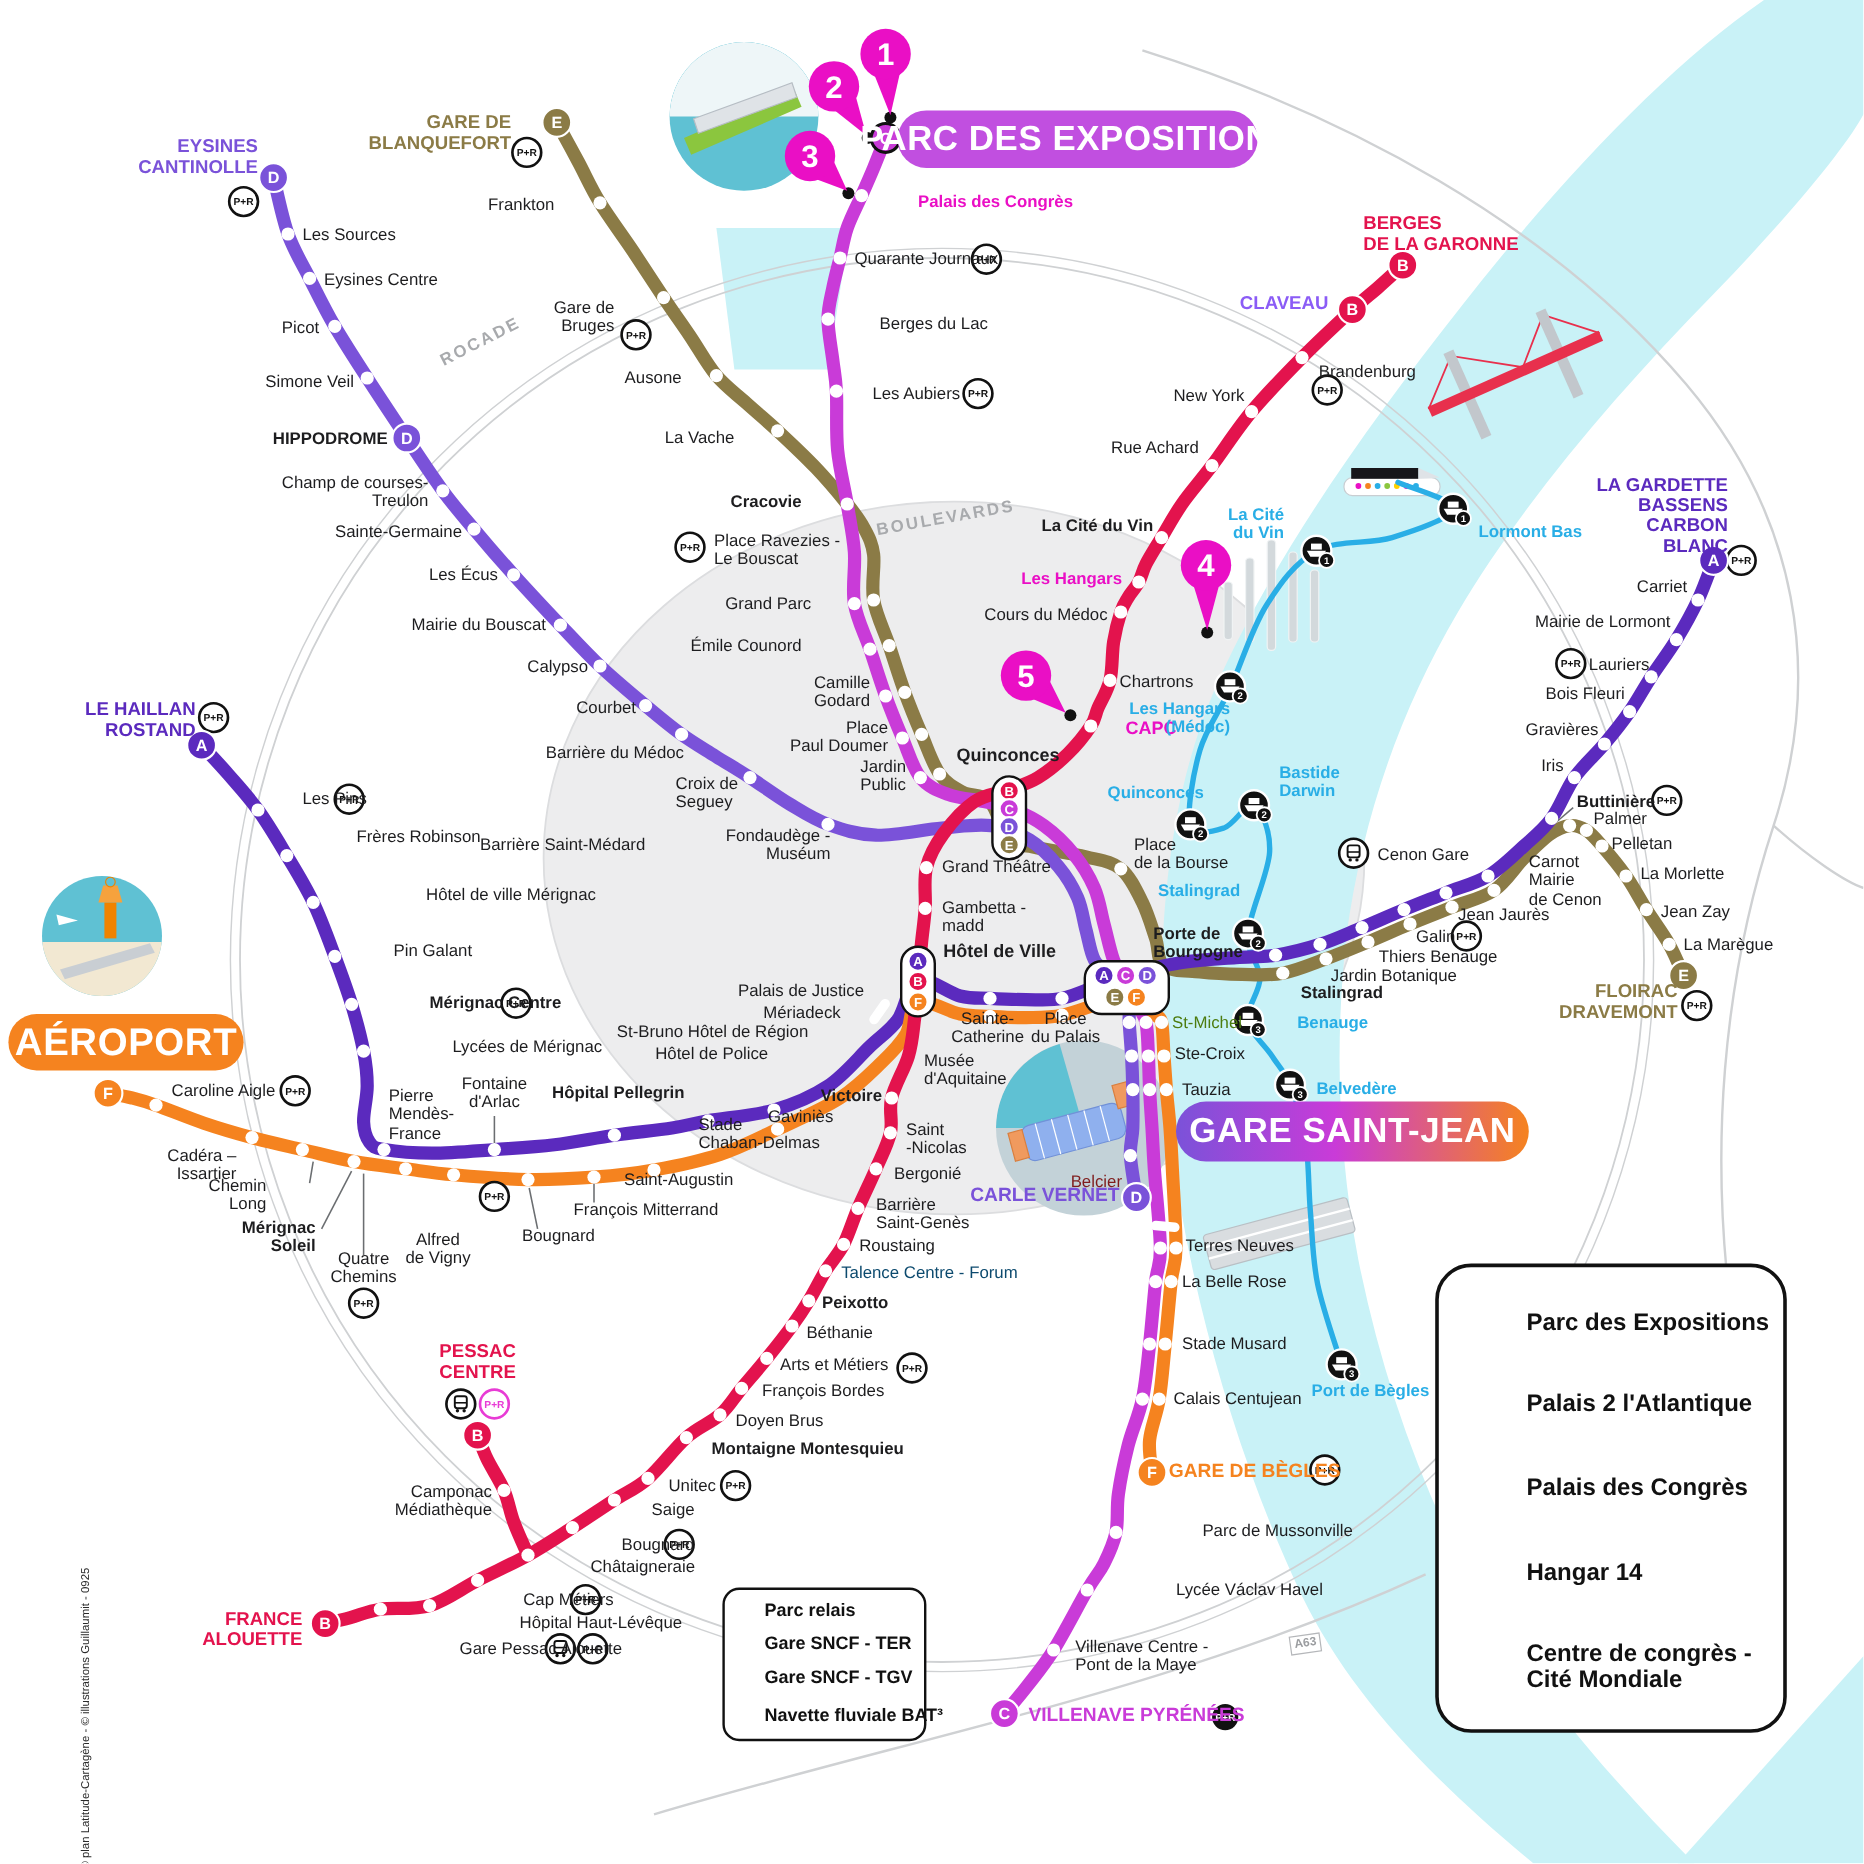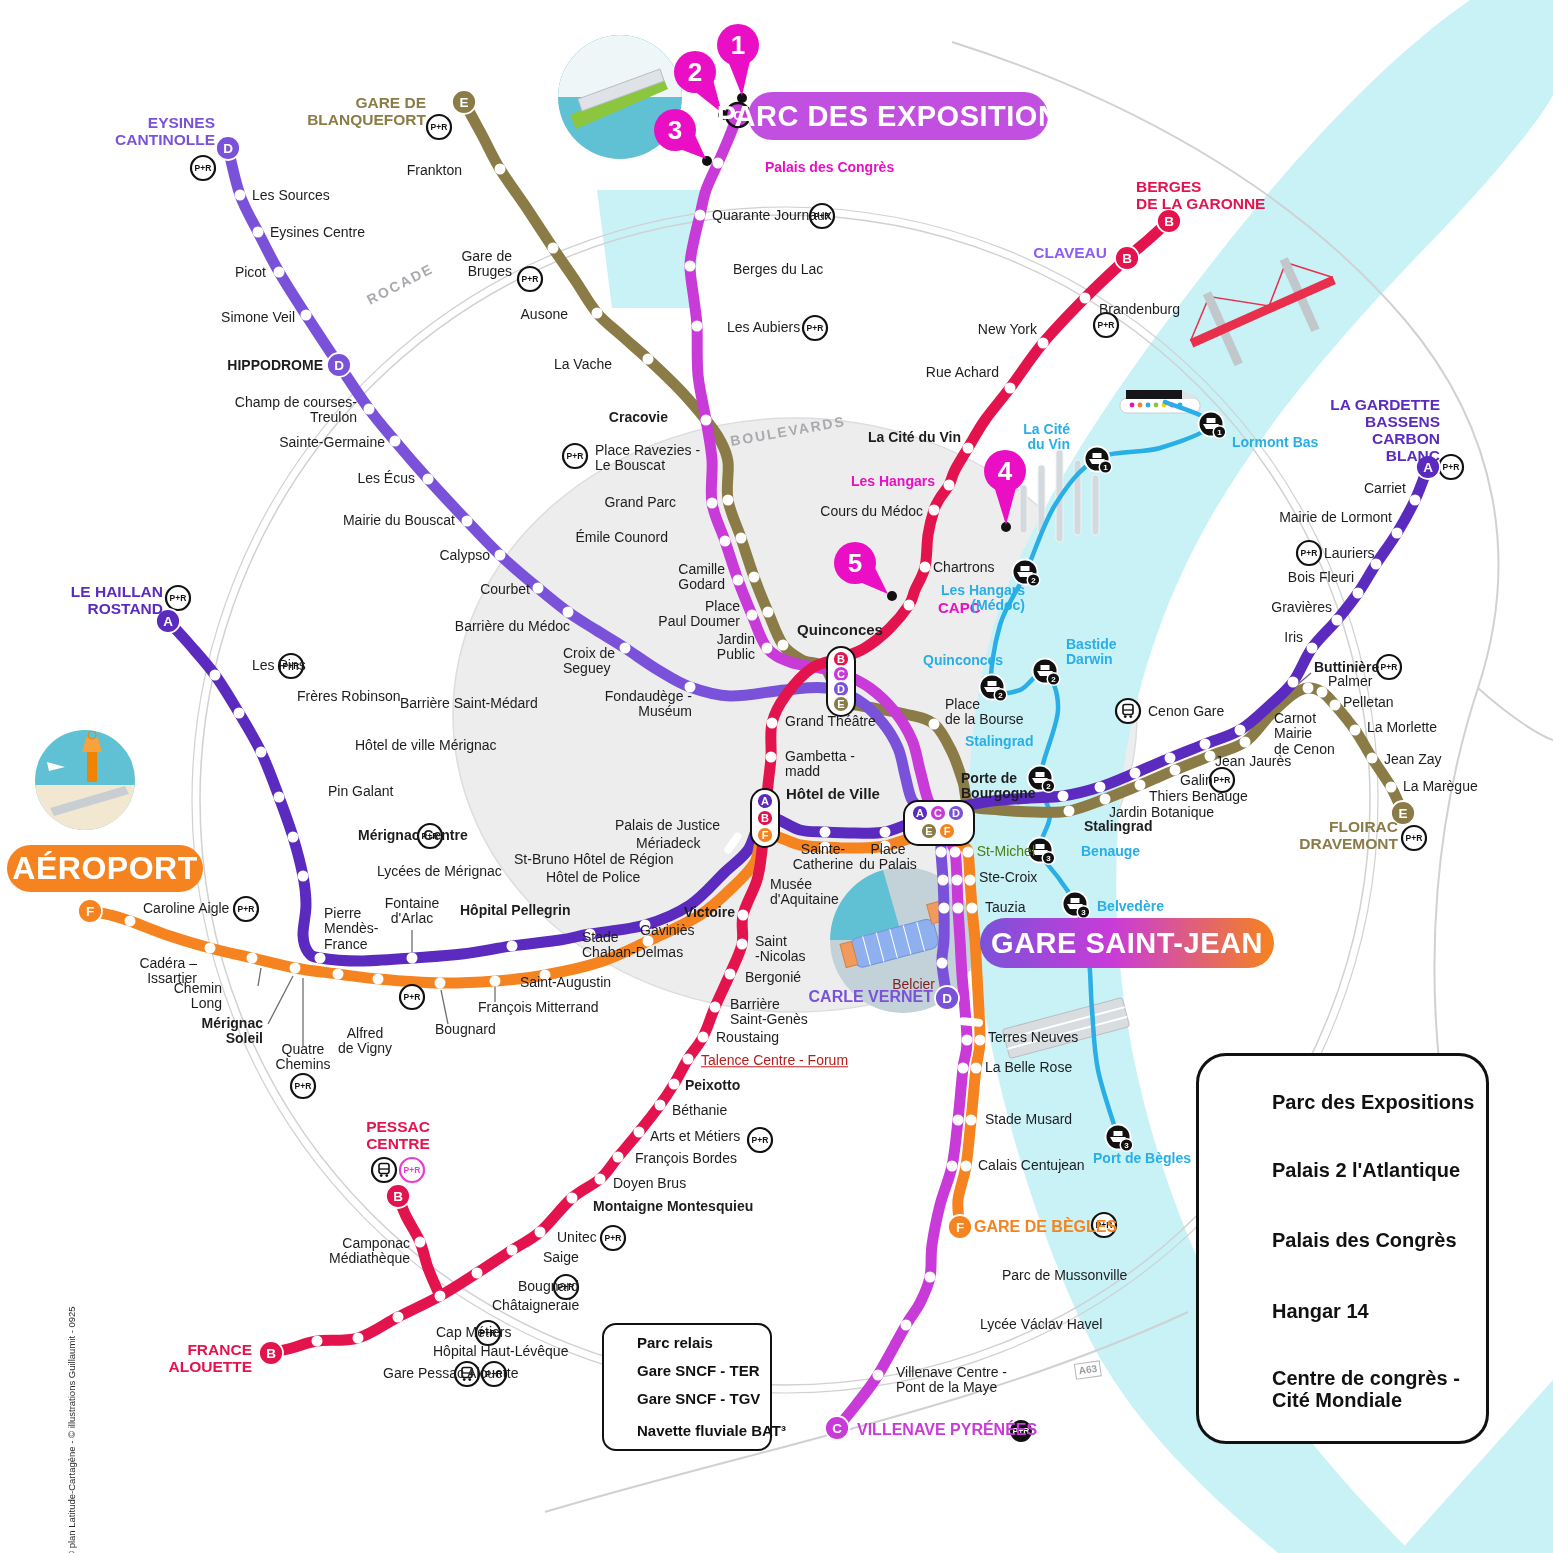--- a/index.html
+++ b/index.html
@@ -721,21 +721,21 @@
       <div class="lbl l b" style="left: 786px; top: 794px; color: rgb(29, 29, 31); font-size: 15px;">Hôtel de Ville</div>
       <div class="lbl r b" style="left: 735px; top: 913px; color: rgb(29, 29, 31);">Victoire</div>
       <div class="lbl l" style="left: 770px; top: 892px; color: rgb(29, 29, 31);">Musée
 d'Aquitaine</div>
       <div class="lbl l" style="left: 755px; top: 949px; color: rgb(29, 29, 31);">Saint
 -Nicolas</div>
       <div class="lbl l" style="left: 745px; top: 978px; color: rgb(29, 29, 31);">Bergonié</div>
       <div class="lbl l" style="left: 730px; top: 1012px; color: rgb(29, 29, 31);">Barrière
 Saint-Genès</div>
       <div class="lbl l" style="left: 716px; top: 1038px; color: rgb(29, 29, 31);">Roustaing</div>
-      <div class="lbl l" style="left: 701px; top: 1061px; color: #b91c1c; text-decoration: underline;">Talence Centre - Forum</div>
+      <div class="lbl l" style="left: 701px; top: 1061px; color: #0c4a6e;">Talence Centre - Forum</div>
       <div class="lbl l b" style="left: 685px; top: 1086px; color: rgb(29, 29, 31);">Peixotto</div>
       <div class="lbl l" style="left: 672px; top: 1111px; color: rgb(29, 29, 31);">Béthanie</div>
       <div class="lbl l" style="left: 650px; top: 1137px; color: rgb(29, 29, 31);">Arts et Métiers</div>
       <div class="lbl l" style="left: 635px; top: 1159px; color: rgb(29, 29, 31);">François Bordes</div>
       <div class="lbl l" style="left: 613px; top: 1184px; color: rgb(29, 29, 31);">Doyen Brus</div>
       <div class="lbl l b" style="left: 593px; top: 1207px; color: rgb(29, 29, 31);">Montaigne Montesquieu</div>
       <div class="lbl l" style="left: 557px; top: 1238px; color: rgb(29, 29, 31);">Unitec</div>
       <div class="lbl l" style="left: 543px; top: 1258px; color: rgb(29, 29, 31);">Saige</div>
       <div class="lbl l" style="left: 518px; top: 1287px; color: rgb(29, 29, 31);">Bougnard</div>
       <div class="lbl l" style="left: 492px; top: 1306px; color: rgb(29, 29, 31);">Châtaigneraie</div>

